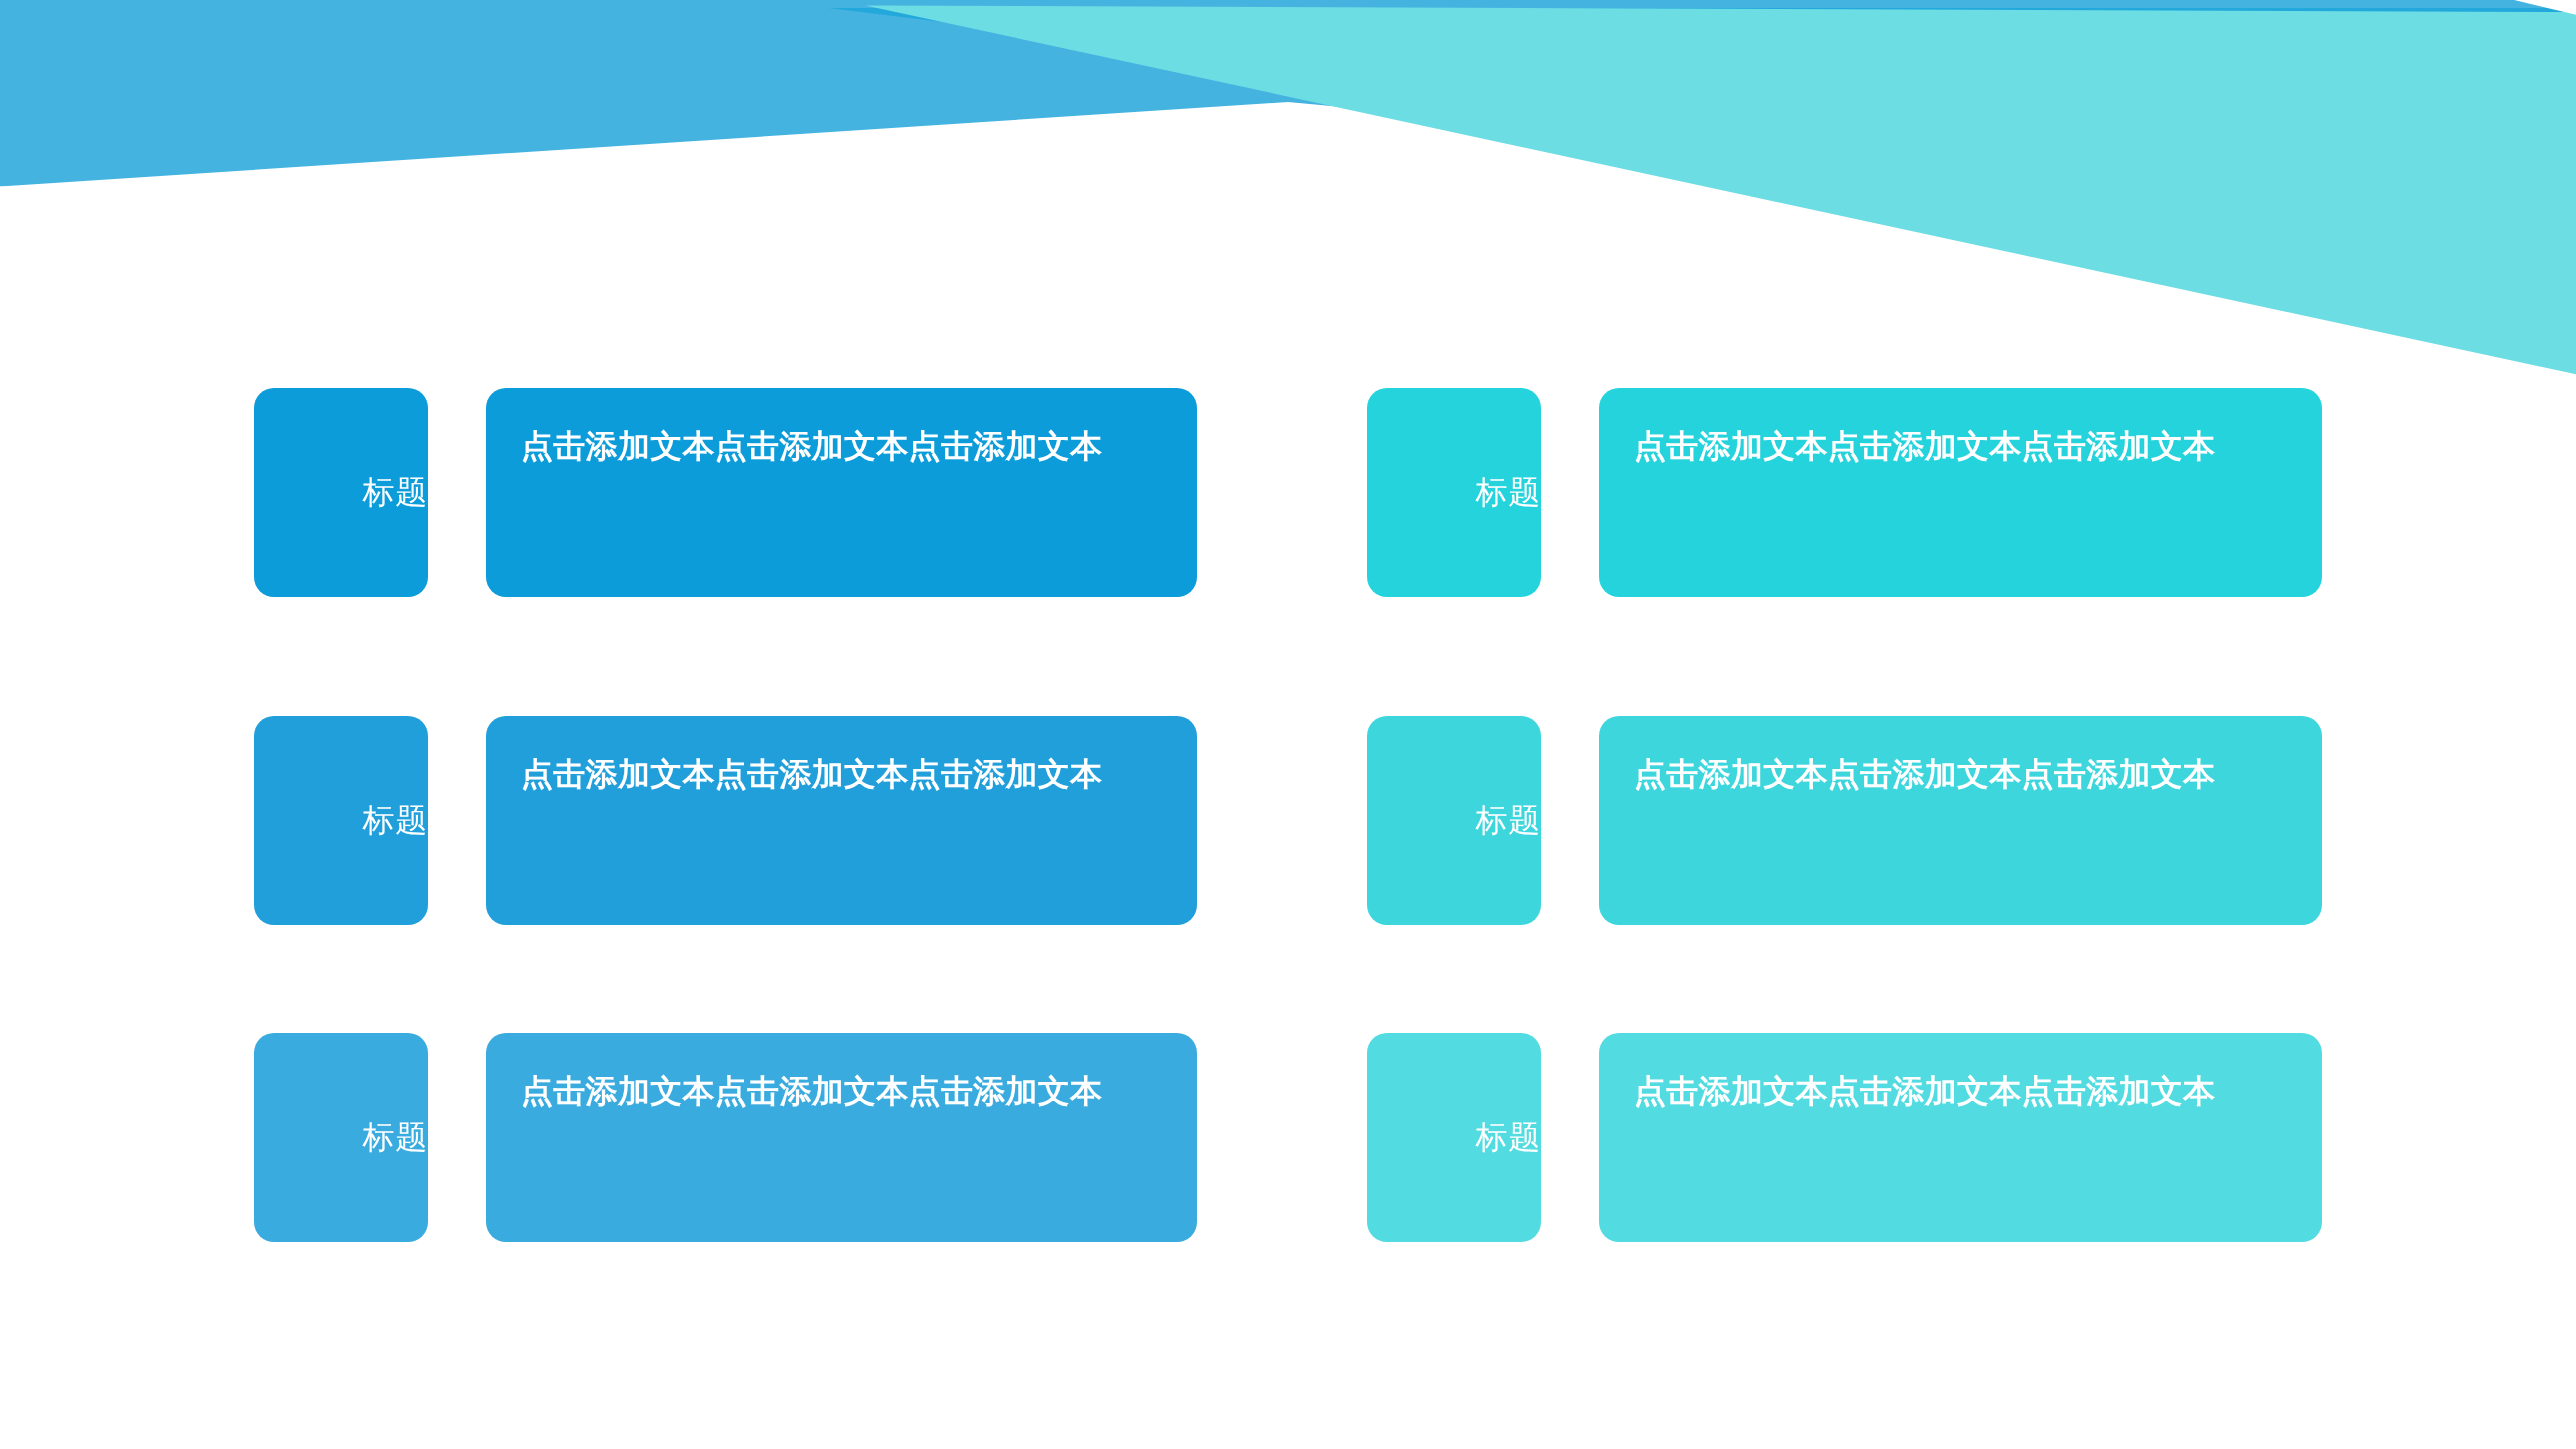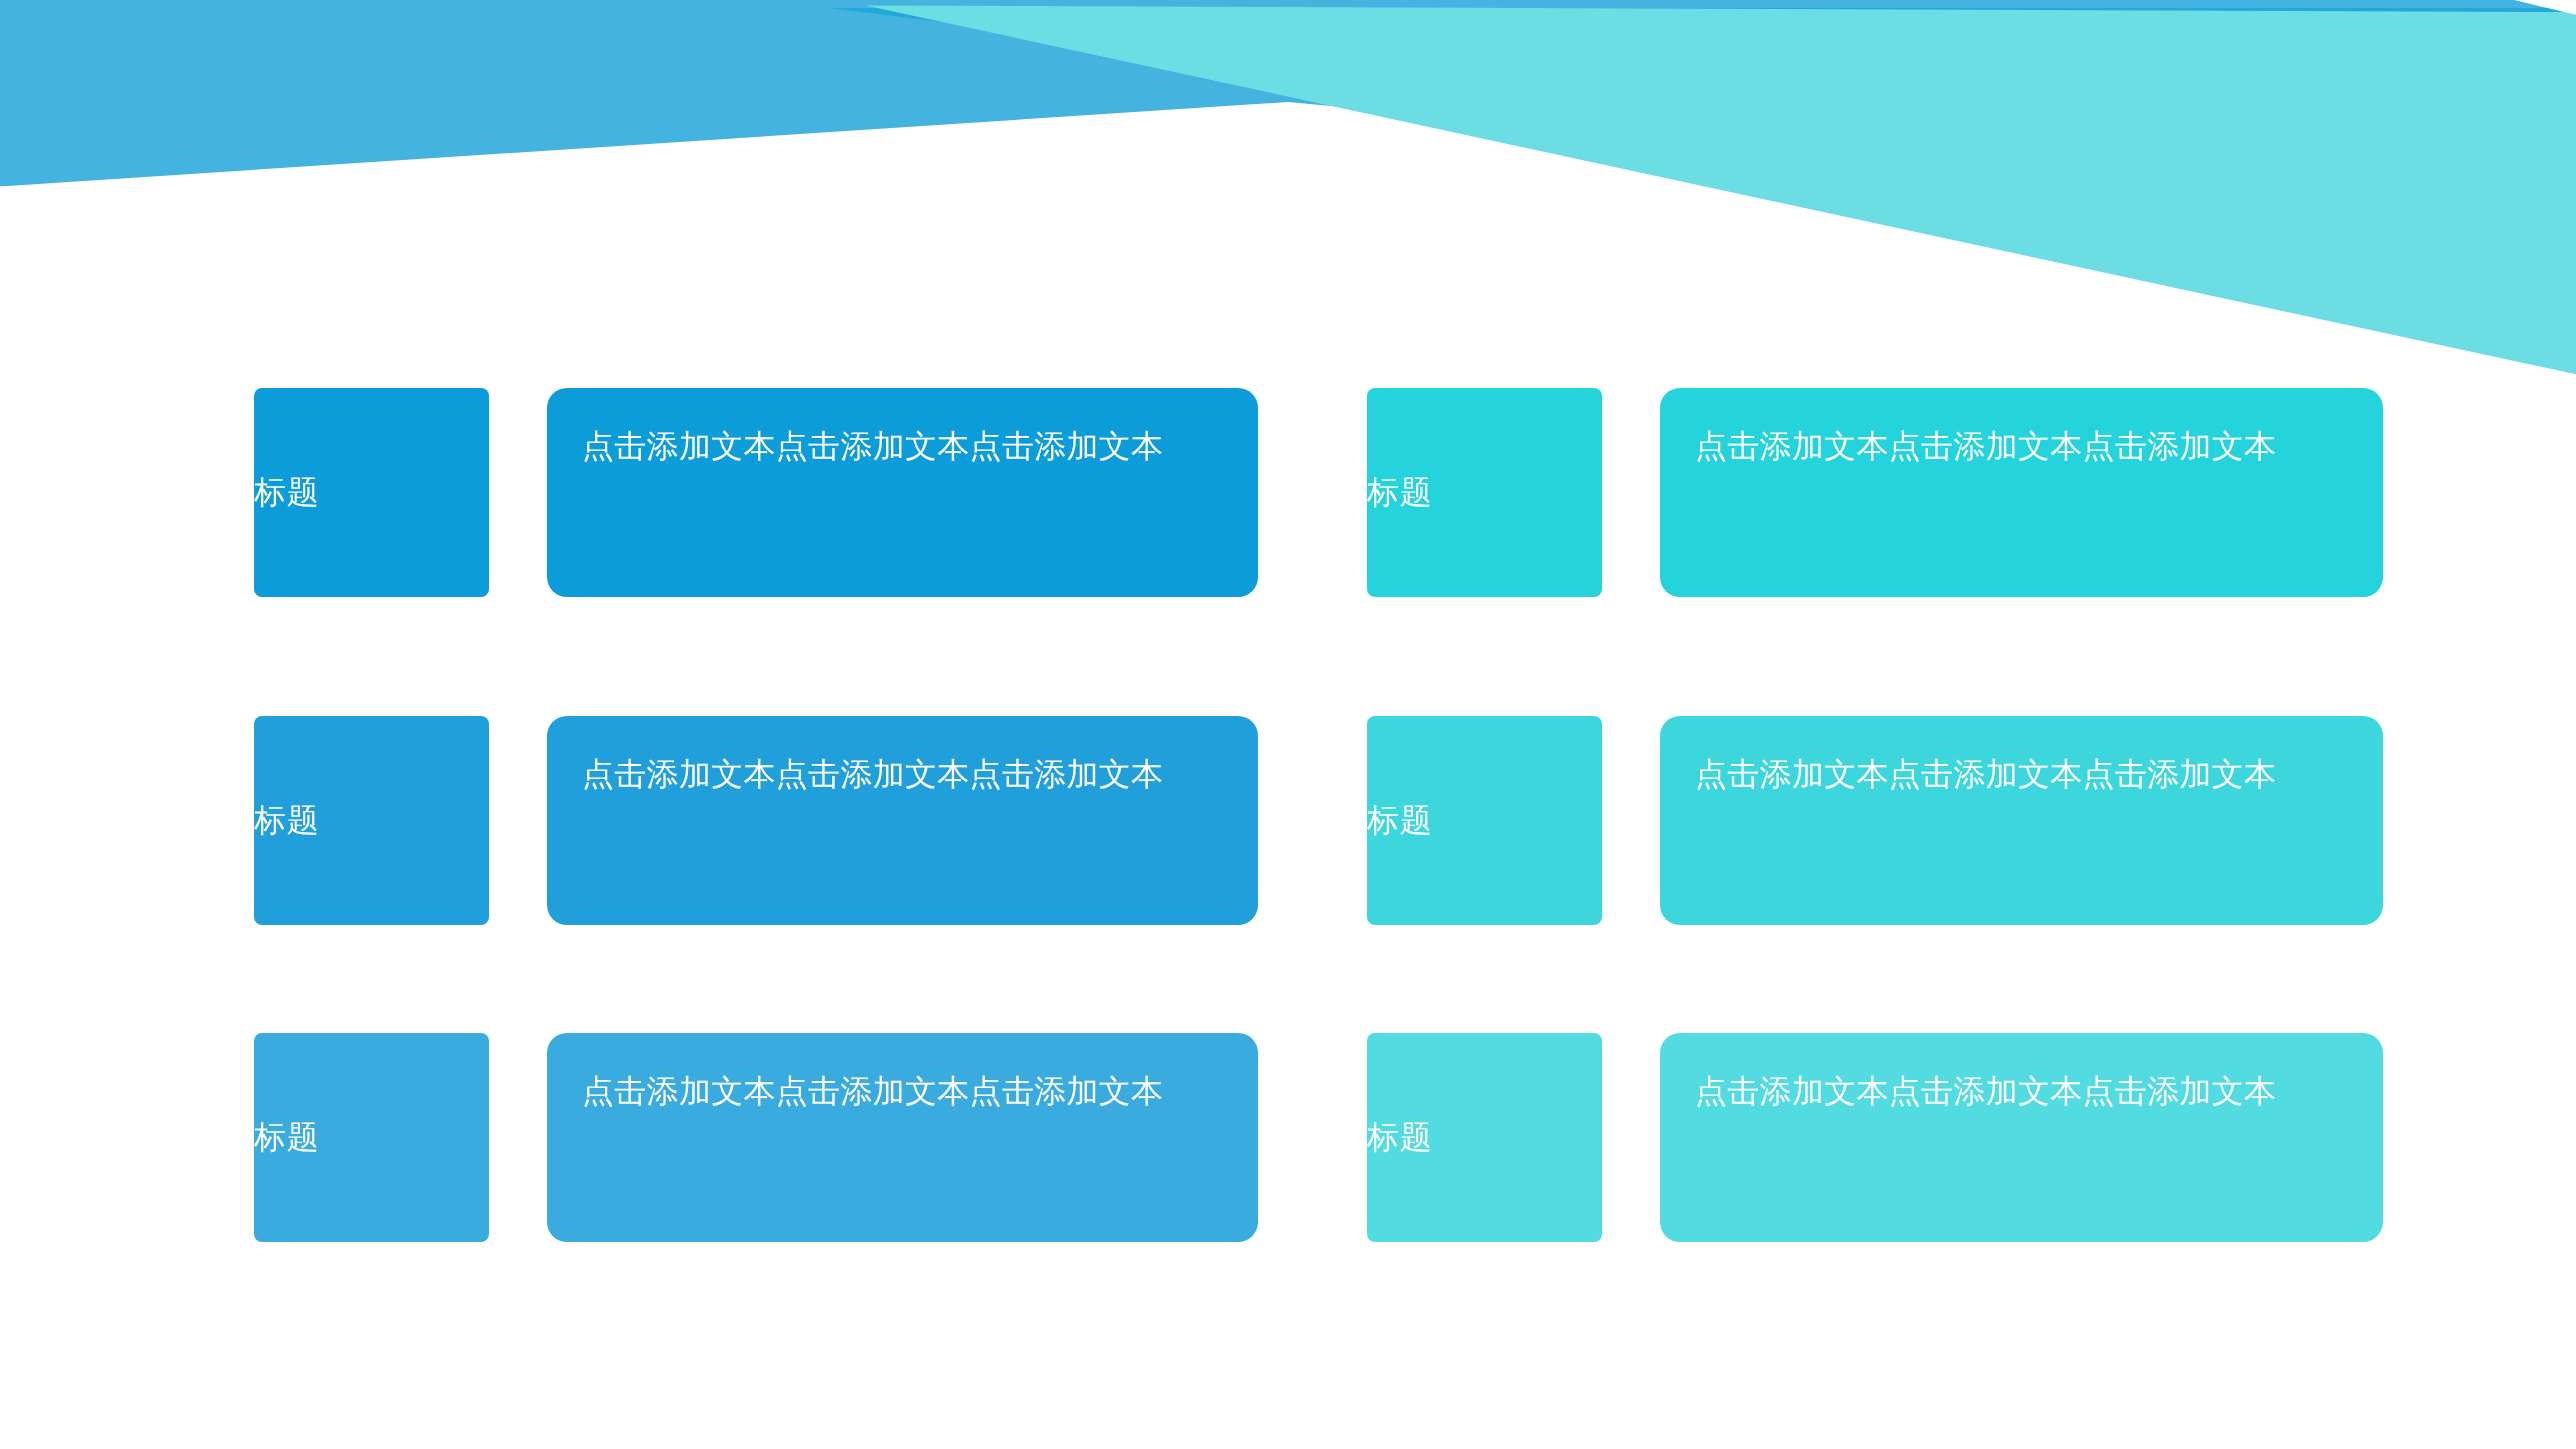--- a/index.html
+++ b/index.html
@@ -60,43 +60,44 @@
   
   .col-left  { left: 254px; }
   .col-right { left: 1367px; }
 
   
   .row-1 { top: 388px; }
   .row-2 { top: 716px; }
   .row-3 { top: 1033px; }
 
   .title-pill {
-    width: 235px;
+    width: 174px;
     height: 209px;
-    border-radius: 8px;
+    border-radius: 20px;
     display: flex;
     align-items: center;
-    justify-content: flex-start;
+    justify-content: flex-end;
     box-sizing: border-box;
     flex: 0 0 auto;
   }
   .title-pill .title-text {
     color: #ffffff;
     font-size: 32px;
     line-height: 1.1;
     letter-spacing: 0.7px;
     white-space: nowrap;
   }
 
   .content-card {
     height: 209px;
     border-radius: 20px;
     box-sizing: border-box;
     padding: 38px 35px 0 35px;
     flex: 0 0 auto;
+    font-weight: bold;
   }
   .content-card .content-text {
     color: #ffffff;
     font-size: 32px;
     line-height: 1.28;
     letter-spacing: 0.3px;
     display: block;
   }
 
   

